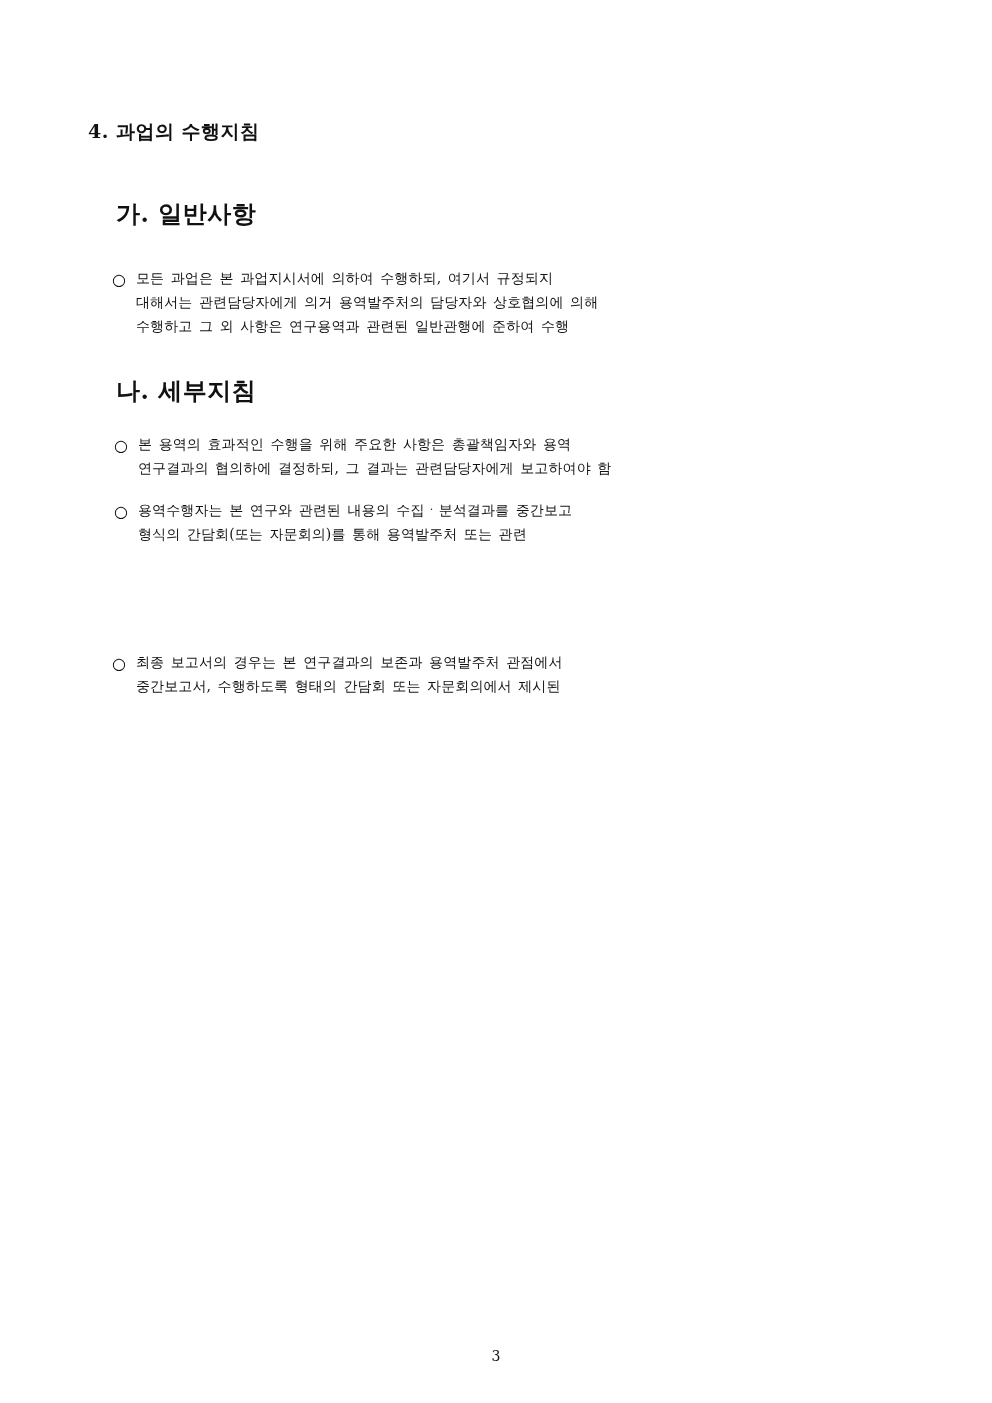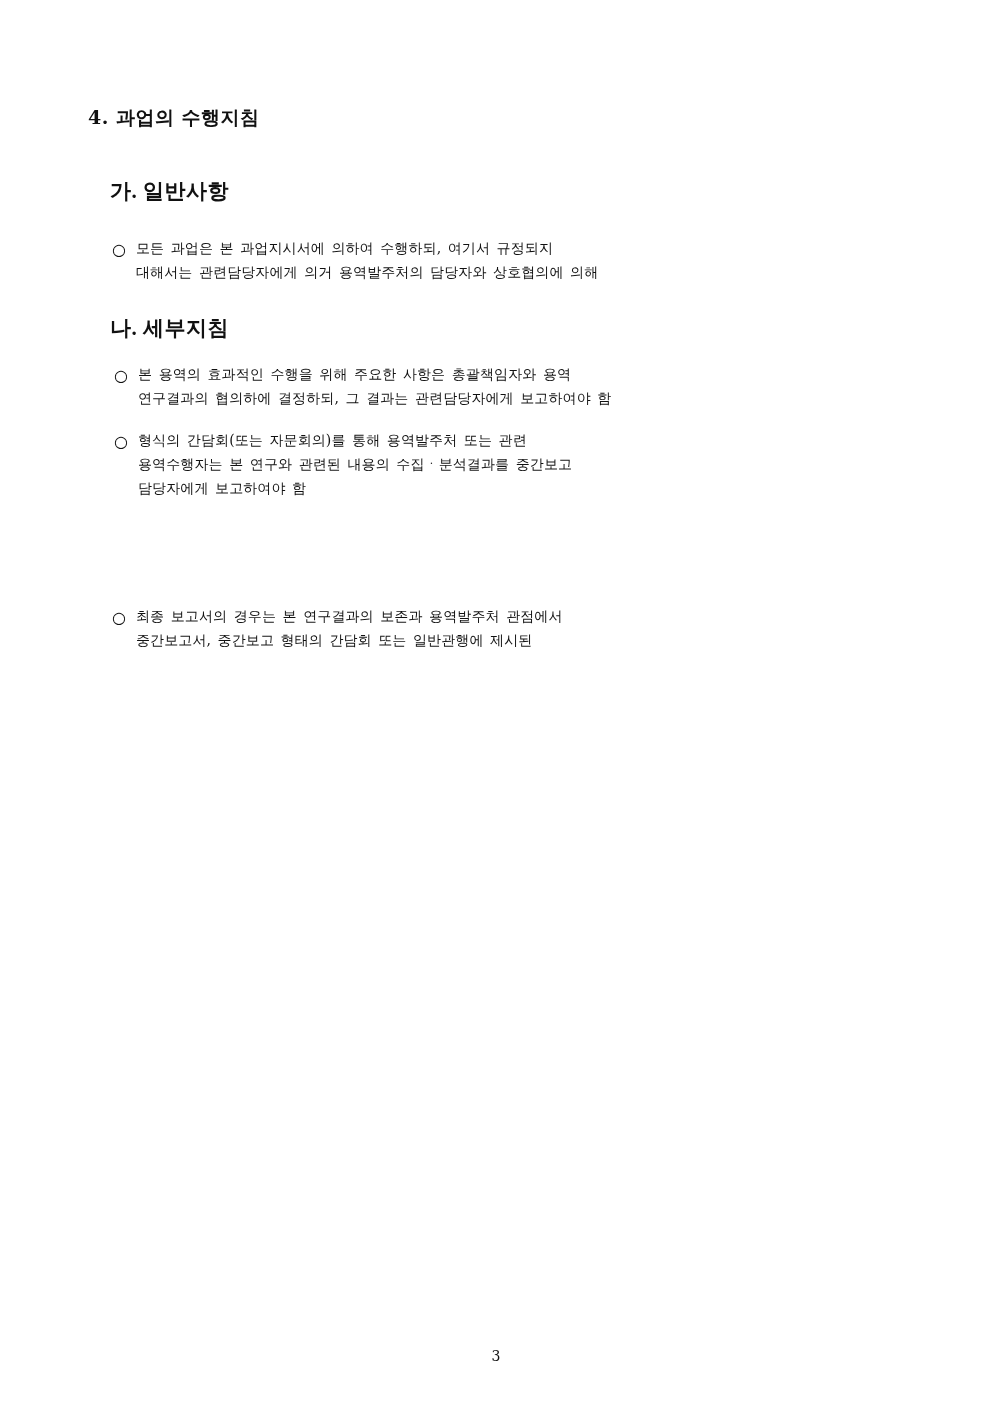--- a/index.html
+++ b/index.html
@@ -13,40 +13,39 @@
     height: 1403px;
     background: #ffffff;
     font-family: "DejaVu Serif", serif;
     color: #111111;
     box-sizing: border-box;
     overflow: hidden;
   }
   .content {
     position: absolute;
     left: 88px;
-    top: 104px;
+    top: 118px;
     width: 820px;
   }
 
   
   .h-num {
     font-size: 19px;
     font-weight: bold;
     letter-spacing: 0.5px;
     margin: 0 0 0 0;
     line-height: 1.4;
   }
   .h-sub {
-    font-size: 21px;
+    font-size: 24px;
     font-weight: bold;
     letter-spacing: 0.5px;
-    margin: 0;
+    margin: 6px;
     padding-left: 22px;
     line-height: 1.4;
-    font-family: Liberation Serif, serif;
   }
 
   
   .bullet {
     display: flex;
     padding-left: 24px;
     line-height: 1.72;
   }
   .bullet .marker {
     flex: 0 0 auto;
@@ -98,20 +97,21 @@
 
       <p class="h-sub">가. 일반사항</p>
 
       <div class="gap-md"></div>
 
       <div class="bullet">
         <span class="marker">○</span>
         <span class="body">
           <span class="ln">모든 과업은 본 과업지시서에 의하여 수행하되, 여기서 규정되지</span>
           <span class="ln">대해서는 관련담당자에게 의거 용역발주처의 담당자와 상호협의에 의해</span>
+          <span class="ln">수행하고 그 외 사항은 연구용역과 관련된 일반관행에 준하여 수행</span>
         </span>
       </div>
 
       <div class="gap-md"></div>
 
       <p class="h-sub">나. 세부지침</p>
 
       <div class="gap-sm"></div>
 
       <div class="bullet indent-2">
@@ -120,38 +120,37 @@
           <span class="ln">본 용역의 효과적인 수행을 위해 주요한 사항은 총괄책임자와 용역</span>
           <span class="ln">연구결과의 협의하에 결정하되, 그 결과는 관련담당자에게 보고하여야 함</span>
         </span>
       </div>
 
       <div class="gap-sm"></div>
 
       <div class="bullet indent-2">
         <span class="marker">○</span>
         <span class="body">
+          <span class="ln">용역수행자는 본 연구와 관련된 내용의 수집ㆍ분석결과를 중간보고</span>
           <span class="ln">형식의 간담회(또는 자문회의)를 통해 용역발주처 또는 관련</span>
-          <span class="ln">용역수행자는 본 연구와 관련된 내용의 수집ㆍ분석결과를 중간보고</span>
-          <span class="ln">담당자에게 보고하여야 함</span>
         </span>
       </div>
     </div>
 
     <div class="gap-xl"></div>
 
     <div>
 
       <div class="gap-md"></div>
 
       <div class="bullet">
         <span class="marker">○</span>
         <span class="body">
           <span class="ln">최종 보고서의 경우는 본 연구결과의 보존과 용역발주처 관점에서</span>
-          <span class="ln">중간보고서, 중간보고 형태의 간담회 또는 일반관행에 제시된</span>
+          <span class="ln">중간보고서, 수행하도록 형태의 간담회 또는 자문회의에서 제시된</span>
         </span>
       </div>
     </div>
 
   </div>
 
   <div class="page-number">3</div>
 </div>
 
 </body></html>

